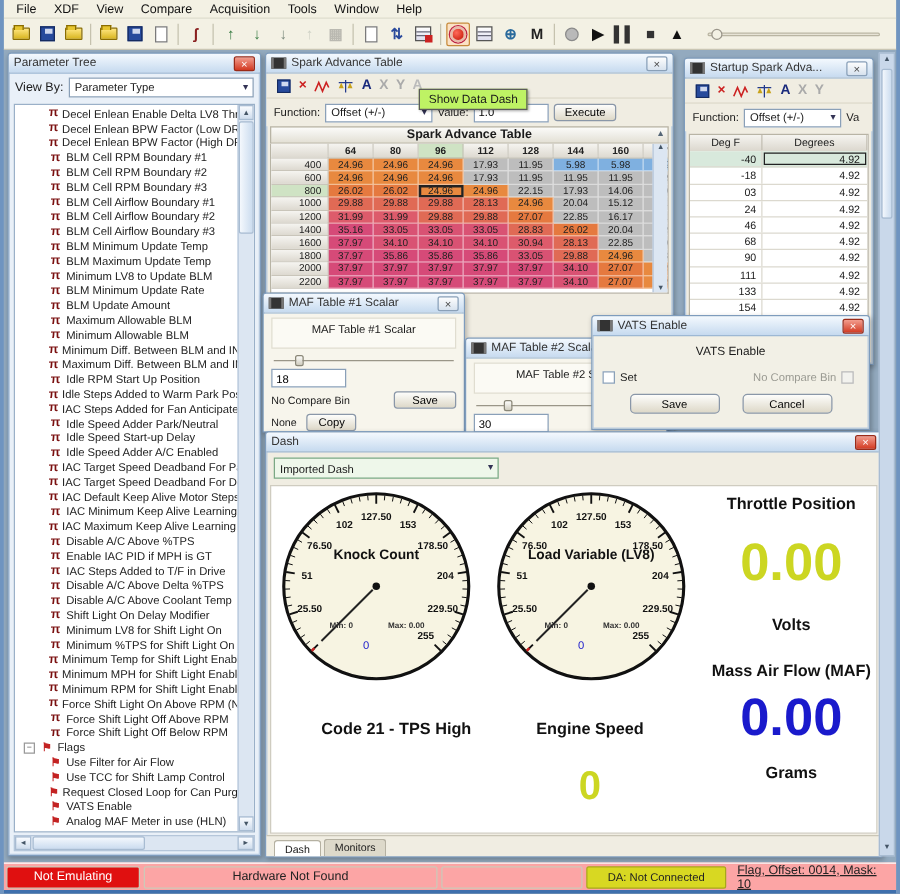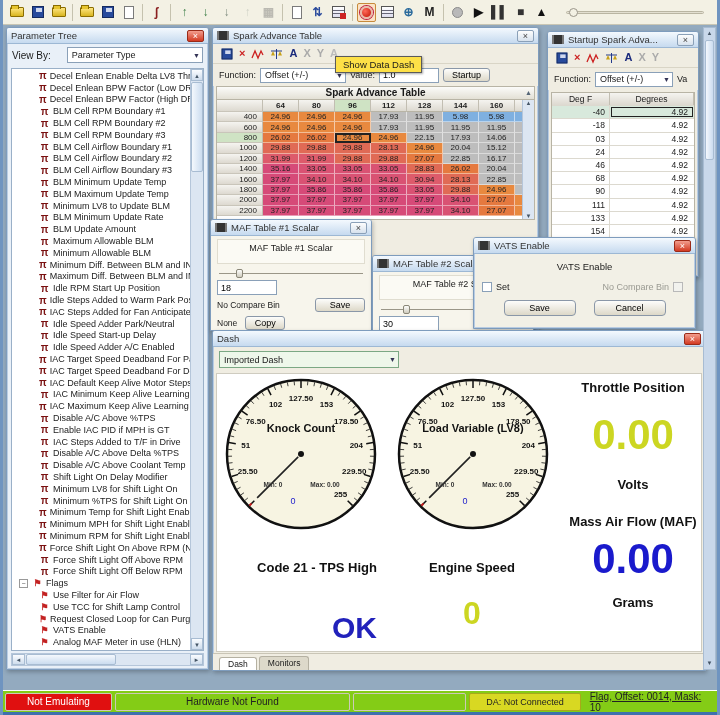--- a/index.html
+++ b/index.html
@@ -23,40 +23,40 @@
   .ic-char { font-size:12px; line-height:1; font-weight:bold; }
   .ic-rec { width:13px; height:13px; border-radius:50%; background:radial-gradient(circle at 35% 35%, #ff6a5a, #c01000); border:2px solid #e8b9a9; box-shadow:0 0 0 1px #b24; }
   .ic-dot { width:11px; height:11px; border-radius:50%; background:#b9b9b9; border:1px solid #8a8a8a; }
   .ic-grid { width:13px; height:12px; border:1px solid #555; background:linear-gradient(#fff,#dde); position:relative; }
   .ic-grid:before { content:""; position:absolute; left:0; right:0; top:3px; height:1px; background:#667; box-shadow:0 3px 0 #667; }
   .ic-grid.red:after { content:""; position:absolute; right:-2px; bottom:-2px; width:6px; height:6px; background:#c22; }
   .trackbar { flex:1; height:3px; margin:0 10px 0 14px; background:linear-gradient(#cfcab8,#f7f5ea); border:1px solid #b9b5a2; border-radius:2px; position:relative; }
   .trackbar .knob { position:absolute; left:2px; top:-4px; width:9px; height:9px; border-radius:50%; background:#f3f1e4; border:1px solid #9a968a; }
 
   
-  .tooltip { position:absolute; left:332px; top:31px; z-index:60; background:#fde047; border:1px solid #5a5a5a; padding:2px 7px; font-size:9.5px; box-shadow:1px 1px 2px rgba(0,0,0,.35); }
+  .tooltip { position:absolute; left:332px; top:31px; z-index:60; background:#bef264; border:1px solid #5a5a5a; padding:2px 7px; font-size:9.5px; box-shadow:1px 1px 2px rgba(0,0,0,.35); }
 
   
   .win { position:absolute; background:#f0ede2; border:1px solid #7e9cbd; box-shadow:0 0 0 1px #b9cce2 inset, 1px 2px 4px rgba(0,0,0,.25); border-radius:3px 3px 0 0; overflow:hidden; }
   .tbar { height:16px; background:linear-gradient(#f4f9fe,#c6daef); display:flex; align-items:center; padding:0 4px; gap:4px; border-bottom:1px solid #9db8d4; font-size:9.5px; color:#333; }
   .tbar .ttl { flex:1; white-space:nowrap; overflow:hidden; }
   .chip { width:12px; height:9px; background:#333; border-left:2px solid #777; border-right:2px solid #777; }
   .closebox { width:17px; height:12px; border:1px solid #8aa0b8; border-radius:2px; background:linear-gradient(#fdfdfd,#d7e2ee); font-size:9px; line-height:10px; text-align:center; color:#444; }
   .closebox.red { background:linear-gradient(#f29d8e,#d33a22); color:#fff; border-color:#9a2a18; }
   .wtoolbar { height:20px; display:flex; align-items:center; gap:6px; padding:0 8px; background:#f0ede2; border-bottom:1px solid #d9d5c6; }
   .wic { font-weight:bold; font-size:11px; line-height:1; }
   .fnrow { height:22px; display:flex; align-items:center; gap:4px; padding:0 6px; background:#f0ede2; font-size:9px; }
   .combo { background:#fff; border:1px solid #8aa0b8; height:15px; display:flex; align-items:center; padding:0 2px 0 4px; font-size:9px; }
   .combo .arr { margin-left:auto; font-size:7px; color:#335; padding-left:4px; }
   .btn { background:linear-gradient(#fdfdfb,#ddd8c8); border:1px solid #8a97a8; border-radius:3px; font-size:9px; padding:1px 8px; text-align:center; }
   input.tx { border:1px solid #8aa0b8; height:15px; font-size:9px; padding:0 3px; font-family:"Liberation Sans",sans-serif; background:#fff; width:60px; }
 
   
   .param { left:3px; top:2px; width:203px; height:643px; background:#e9f0f8; }
-  .viewby { height:22px; display:flex; align-items:center; gap:16px; padding:0 5px;text-align:center; }
+  .viewby { height:22px; display:flex; align-items:center; gap:4px; padding:0 5px;text-align:center; }
   .viewby .combo { flex:1; height:16px; }
   .tree-wrap { position:absolute; top:40px; left:4px; right:4px; bottom:18px; background:#fff; border:1px solid #9ab0c8; overflow:hidden; }
   .tree { position:absolute; top:0; left:0; right:13px; bottom:0; overflow:hidden; padding-top:1px; }
   .tree-row { height:11.8px; display:flex; align-items:center; white-space:nowrap; font-size:9px; color:#222; }
   .tree-row .ticon { width:11px; text-align:center; margin-right:3px; font-weight:bold; }
   .tree-row .pi { color:#7a1010; font-size:10px; }
   .tree-row .flg { color:#c32222; font-size:9px; }
   .tree-row.indent { padding-left:27px; }
   .tree-row.node { padding-left:7px; }
   .tree-row.child { padding-left:27px; }
@@ -141,37 +141,47 @@
   .tab { font-size:8.5px; padding:1px 8px 2px; border:1px solid #b5b1a2; border-bottom:none; background:#ddd9ca; border-radius:3px 3px 0 0; }
   .tab.active { background:#fff; position:relative; top:1px; }
 
   
   .ws-scroll { position:absolute; right:1px; top:2px; width:13px; height:643px; background:#c9d8ea; border:1px solid #a8bcd2; z-index:6; }
   .ws-scroll .thumb { position:absolute; top:12px; left:1px; right:1px; height:120px; background:linear-gradient(90deg,#f4f8fd,#cbdcef); border:1px solid #a8bcd2; border-radius:2px; }
   .ws-scroll .sarr { height:11px; text-align:center; font-size:6px; line-height:11px; color:#456; }
   .ws-scroll .sarr.b { position:absolute; bottom:0; left:0; right:0; }
 
   
-  .statusbar { position:absolute; left:0; right:0; bottom:3px; height:22px; background:#84cc16; border-top:1px solid #fff; display:flex; align-items:center; padding:0 2px; gap:3px; font-size:10px; }
+  .statusbar { position:absolute; left:0; right:0; bottom:3px; height:22px; background:#fca5a5; border-top:1px solid #fff; display:flex; align-items:center; padding:0 2px; gap:3px; font-size:10px; }
   .seg { border:1px solid #cdc9b8; border-radius:2px; height:18px; display:flex; align-items:center; justify-content:center; padding:0 8px; }
   .seg.red { background:#e01010; color:#fff; width:113px; font-size:10px; }
   .seg.plain { width:250px; color:#222; }
   .seg.gap { width:120px; }
   .seg.yellow { background:#d8d822; color:#222; width:118px; font-size:9px; border-color:#a8a81a; }
   .seg.flag { border:none; padding-left:6px; color:#222;text-decoration:underline; }
   .bottomstrip { position:absolute; left:0; right:0; bottom:0; height:3px; background:#3f70ad; }
 
   .workspace { position:relative; height:648px; }
   svg text { font-family:"Liberation Sans",sans-serif; }
 </style>
 </head>
 <body>
 
 <div class="app">
 
+  <div class="menubar">
+      <span class="menu-item">File</span>
+      <span class="menu-item">XDF</span>
+      <span class="menu-item">View</span>
+      <span class="menu-item">Compare</span>
+      <span class="menu-item">Acquisition</span>
+      <span class="menu-item">Tools</span>
+      <span class="menu-item">Window</span>
+      <span class="menu-item">Help</span>
+    </div>
 
   <div class="toolbar">
     <span id="tb-icons" style="display:flex;align-items:center;">
         <span class="tbtn">
           <span class="ic-folder"></span>
         </span>
         <span class="tbtn">
           <span class="ic-disk"></span>
         </span>
         <span class="tbtn">
@@ -503,21 +513,21 @@
         <span class="wic" style="color:#bbb">A</span>
       </div>
       <div class="fnrow">
         <span>Function:</span>
         <div class="combo" style="width:86px">
           <span>Offset (+/-)</span>
           <span class="arr">▼</span>
         </div>
         <span>Value:</span>
         <input class="tx" value="1.0" style="">
-        <button class="btn">Startup</button>
+        <button class="btn">Execute</button>
       </div>
       <div class="tabletitle" style="margin:0 3px">
         <span>Spark Advance Table</span><span class="up">▲</span>
       </div>
       <div class="grid">
         <div id="spark-grid-body">
             <div class="grow head">
               <div class="gc rh"></div>
               <div class="gc ch">64</div>
               <div class="gc ch">80</div>
@@ -961,21 +971,20 @@
           <div class="dlabel">Throttle Position</div>
           <div class="bigyellow" style="margin-top:18px">0.00</div>
           <div class="dlabel" style="margin-top:20px">Volts</div>
           <div class="dlabel" style="margin-top:22px">Mass Air Flow (MAF)</div>
           <div class="bigblue" style="margin-top:8px">0.00</div>
           <div class="dlabel" style="margin-top:14px">Grams</div>
         </div>
 
         <div class="under1">
           <div class="dlabel">Code 21 - TPS High</div>
-          <div class="okblue" style="margin-top:36px">OK</div>
         </div>
         <div class="under2">
           <div class="dlabel">Engine Speed</div>
           <div class="midyellow" style="margin-top:20px">0</div>
           <div class="dlabel" style="margin-top:18px">RPM</div>
         </div>
       </div>
       <div class="tabstrip" id="dash-tabs">
           <span class="tab active">Dash</span>
           <span class="tab">Monitors</span>

